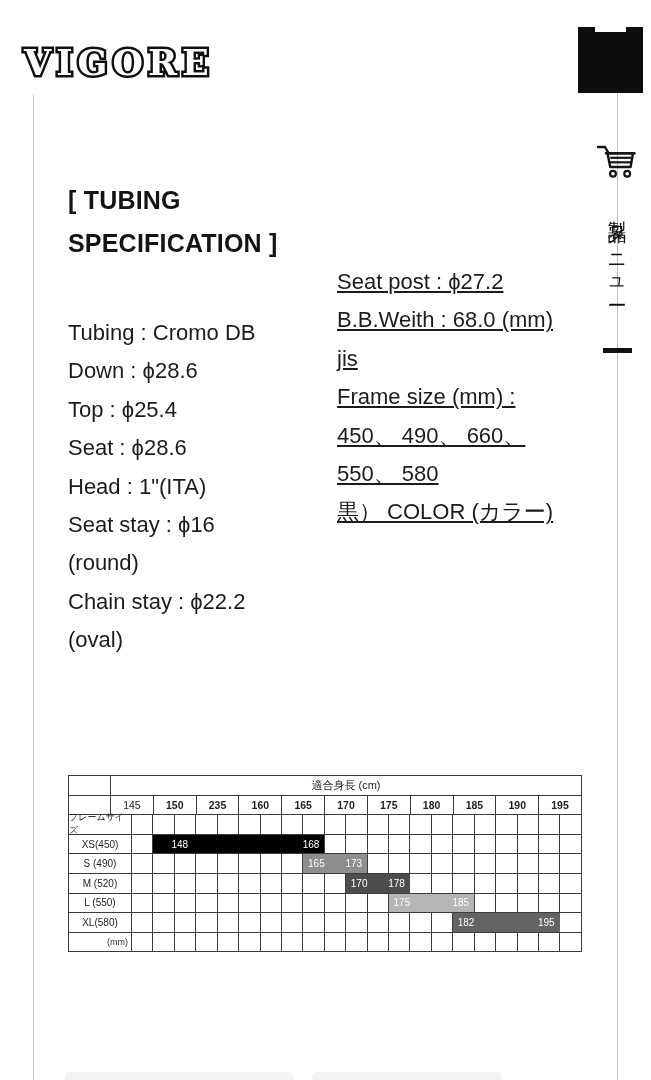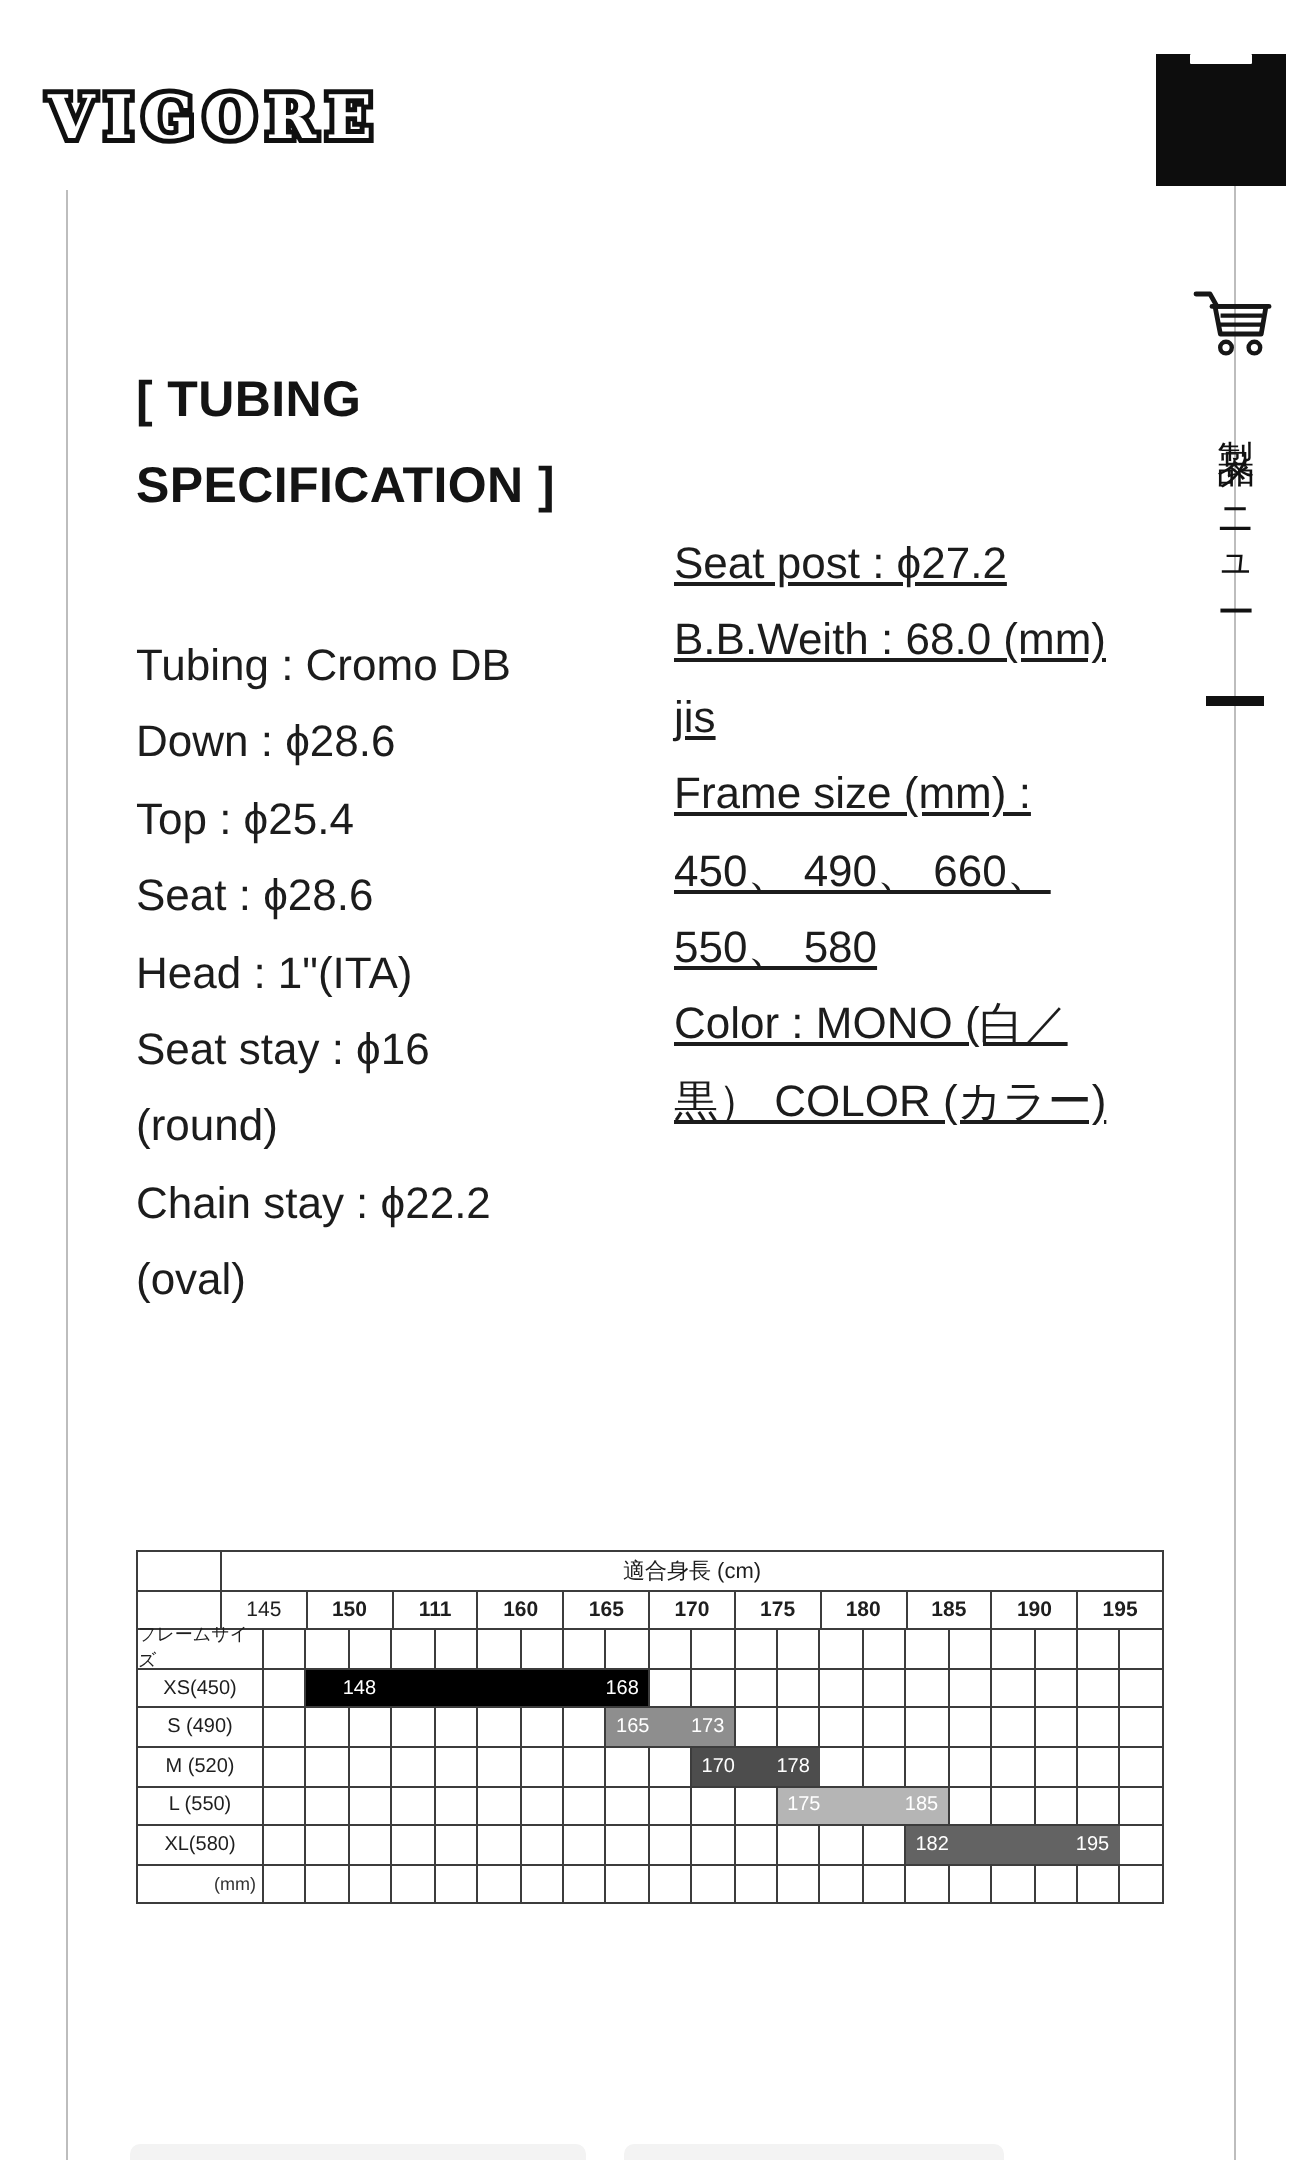--- a/index.html
+++ b/index.html
@@ -13,21 +13,21 @@
 
   
   .vline { position:absolute; width:1px; background:#bdbdbd; }
   .vline.left  { left:33px;  top:95px; height:985px; }
   .vline.right { left:617px; top:93px; height:987px; }
 
   
   .logo {
     left:24px; top:42px;
     font-family:"DejaVu Serif","Liberation Serif",serif;
-    font-weight:700; font-size:30px; letter-spacing:5px;
+    font-weight:700; font-size:35px; letter-spacing:5px;
     color:#ffffff;
     -webkit-text-stroke:5px #101010;
     paint-order:stroke fill;
     cursor:pointer; white-space:nowrap;
   }
 
   
   .menu-btn {
     left:578px; top:27px; width:65px; height:66px; background:#0d0d0d;
     display:flex; flex-direction:column; justify-content:center; align-items:center;
@@ -139,35 +139,34 @@
   <div>(oval)</div>
 </div>
 
 <div class="abs speccol rightcol">
   <div>Seat post : ϕ27.2</div>
   <div>B.B.Weith : 68.0 (mm)</div>
   <div>jis</div>
   <div>Frame size (mm) :</div>
   <div>450、 490、 660、</div>
   <div>550、 580</div>
-  <div>Color : MONO (白／</div>
   <div>黒） COLOR (カラー)</div>
 </div>
 
 <div class="abs sizetable">
   <div class="trow">
     <div class="tcorner"></div>
     <div class="ttitle">適合身長 (cm)</div>
   </div>
   <div class="trow">
     <div class="tcorner"></div>
     <div class="hgrid">
       <div class="hc">145</div>
       <div class="hc">150</div>
-      <div class="hc">111</div>
+      <div class="hc">235</div>
       <div class="hc">160</div>
       <div class="hc">165</div>
       <div class="hc">170</div>
       <div class="hc">175</div>
       <div class="hc">180</div>
       <div class="hc">185</div>
       <div class="hc">190</div>
       <div class="hc">195</div>
     </div>
   </div>

